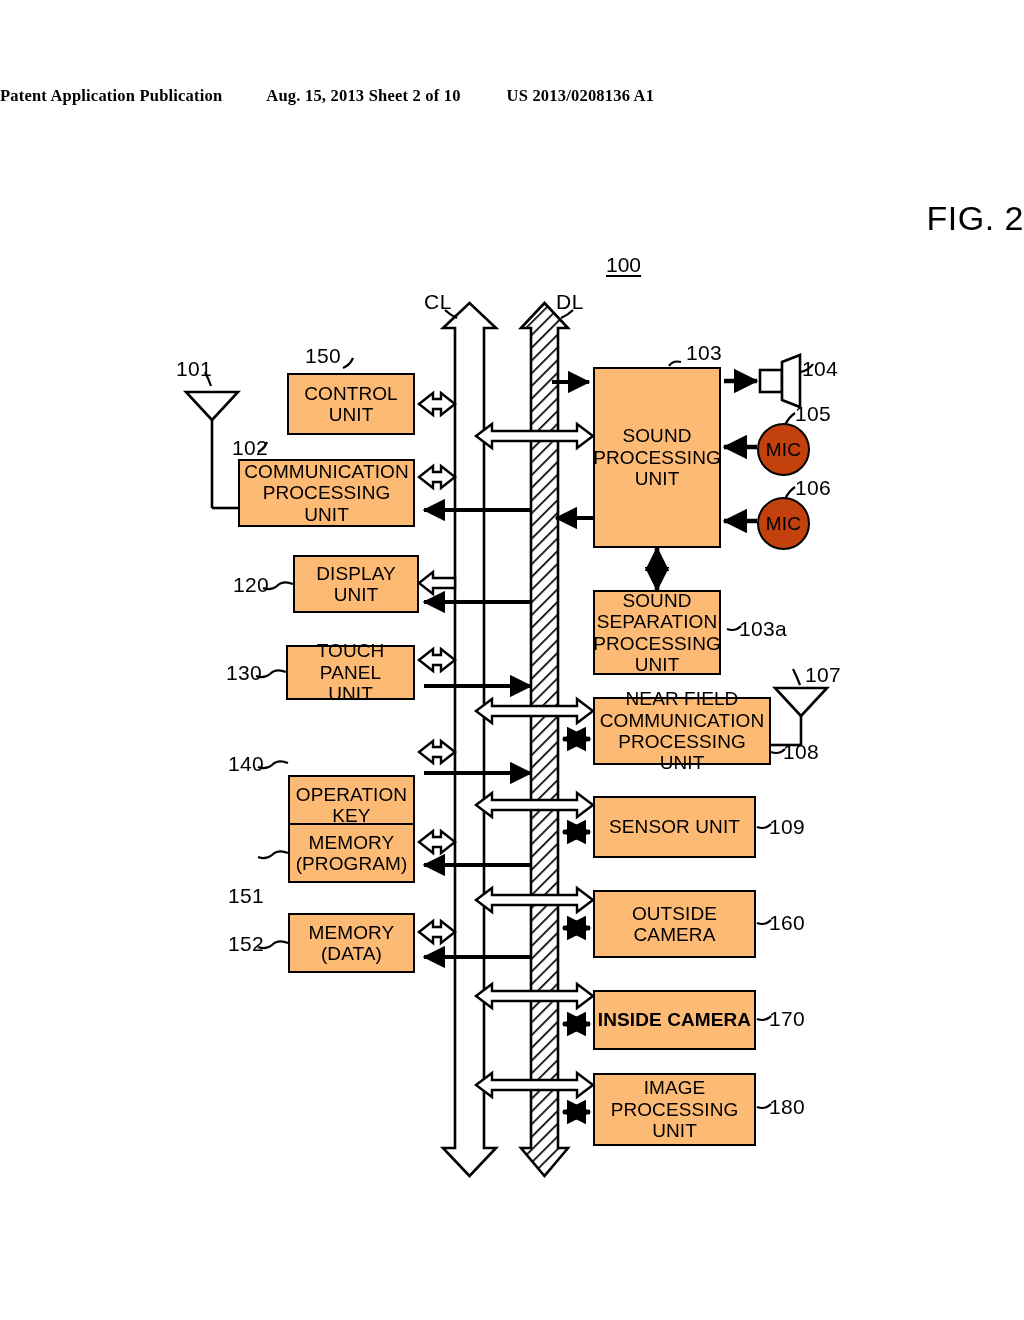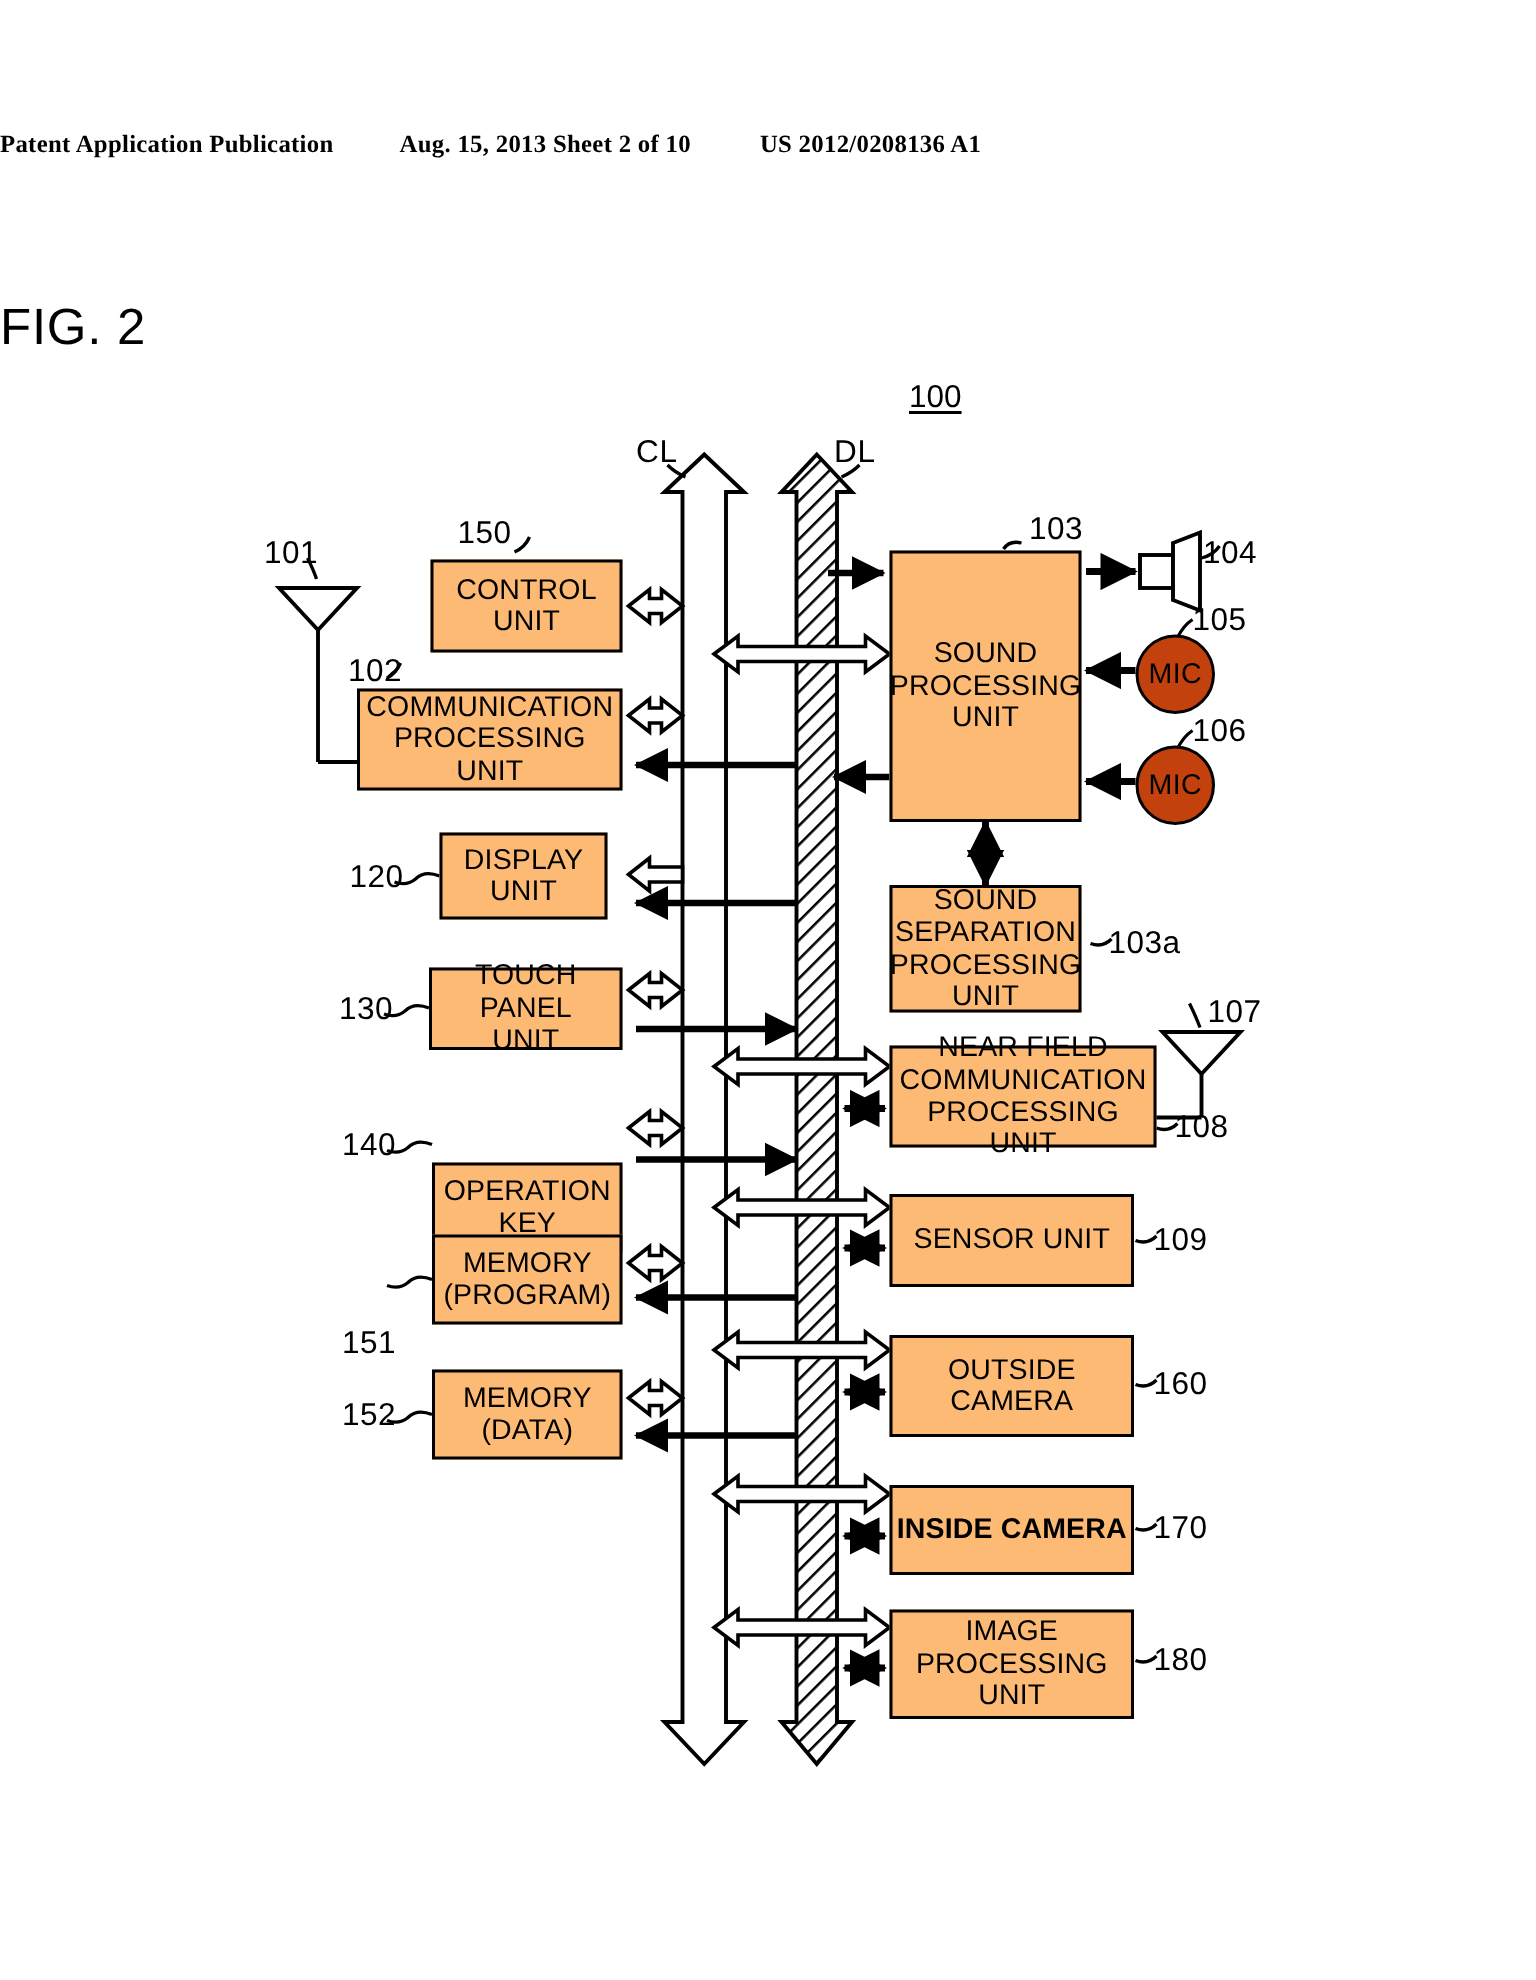--- a/index.html
+++ b/index.html
@@ -13,21 +13,21 @@
     font-family:"Liberation Serif", serif;
     font-weight:bold;font-size:16.5px;letter-spacing:.2px;
     display:flex;align-items:baseline;
   }
   #page-header .seg{white-space:nowrap;}
   #page-header .s1{margin-right:44px;}
   #page-header .s2{margin-right:46px;}
 
   
   #fig-title{
-    position:absolute;left:0;top:199px;width:1024px;text-align:left;
+    position:absolute;left:0;top:199px;width:1024px;text-align:right;
     font-size:34px;letter-spacing:.5px;
   }
   #device-num{
     position:absolute;left:606px;top:253px;font-size:21px;
     text-decoration:underline;text-underline-offset:3px;
   }
 
   
   #diagram{position:absolute;left:0;top:0;width:1024px;height:1320px;}
 
@@ -48,21 +48,21 @@
     display:flex;align-items:center;justify-content:center;
     font-size:19px;background:#c2410c;letter-spacing:.3px;
   }
 </style>
 </head>
 <body>
 
 <div id="page-header">
   <span class="seg s1">Patent Application Publication</span>
   <span class="seg s2">Aug. 15, 2013  Sheet 2 of 10</span>
-  <span class="seg">US 2012/0208136 A1</span>
+  <span class="seg">US 2013/0208136 A1</span>
 </div>
 
 <div id="fig-title">FIG. 2</div>
 <div id="device-num">100</div>
 
 <svg id="diagram" viewBox="0 0 1024 1320" xmlns="http://www.w3.org/2000/svg">
   <defs>
     <pattern id="hatch" width="9" height="9" patternTransform="rotate(45)" patternUnits="userSpaceOnUse">
       <rect width="9" height="9" fill="#fff"></rect>
       <line x1="0" y1="0" x2="0" y2="9" stroke="#000" stroke-width="3.4"></line>
@@ -244,21 +244,21 @@
 
 <div class="blk" style="left:287px;top:373px;width:128px;height:62px;">CONTROL
 UNIT</div>
 <div class="ref" style="left:305px;top:344px;">150</div>
 
 <div class="blk" style="left:238px;top:459px;width:177px;height:68px;">COMMUNICATION
 PROCESSING
 UNIT</div>
 <div class="ref" style="left:232px;top:436px;">102</div>
 
-<div class="blk" style="left:293px;top:555px;width:112px;height:58px;">DISPLAY
+<div class="blk" style="left:293px;top:555px;width:126px;height:58px;">DISPLAY
 UNIT</div>
 <div class="ref" style="left:233px;top:573px;">120</div>
 
 <div class="blk" style="left:286px;top:645px;width:129px;height:55px;">TOUCH PANEL
 UNIT</div>
 <div class="ref" style="left:226px;top:661px;">130</div>
 
 <div class="blk" style="left:288px;top:775px;width:127px;height:60px;">OPERATION
 KEY</div>
 <div class="ref" style="left:228px;top:752px;">140</div>

